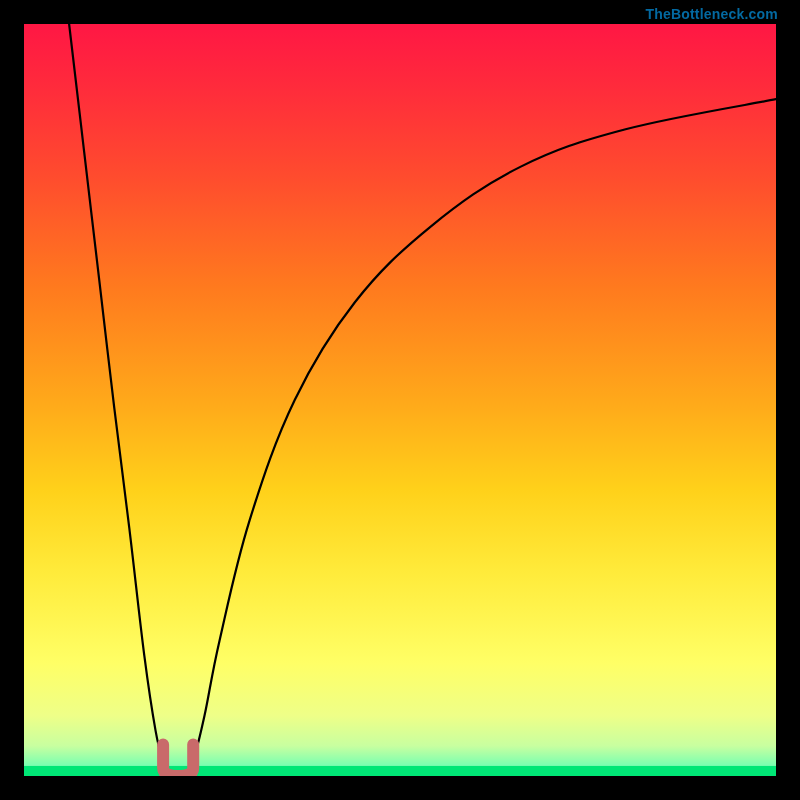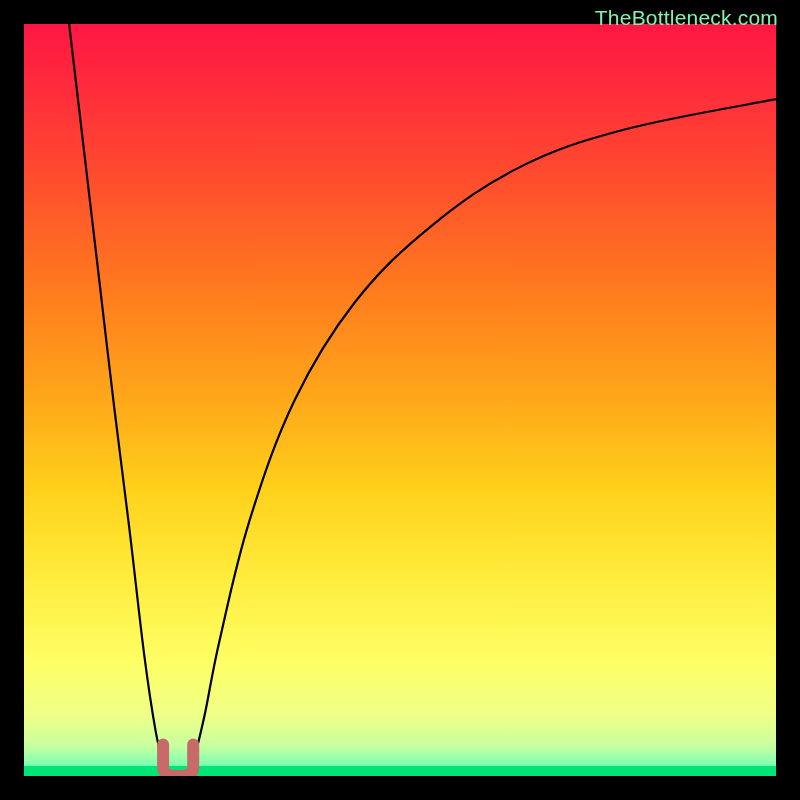--- a/index.html
+++ b/index.html
@@ -14,23 +14,23 @@
     width: 800px;
     height: 800px;
     background: #000;
     position: relative;
     box-sizing: border-box;
   }
   .watermark {
     position: absolute;
     top: 6px;
     right: 22px;
-    color: #86efac;
-    font-size: 21px;
-    font-weight: 400;
+    color: #0369a1;
+    font-size: 14px;
+    font-weight: 700;
     letter-spacing: 0.2px;
     z-index: 10;
   }
   .inner {
     position: absolute;
     left: 24px;
     top: 24px;
     width: 752px;
     height: 752px;
     overflow: hidden;

